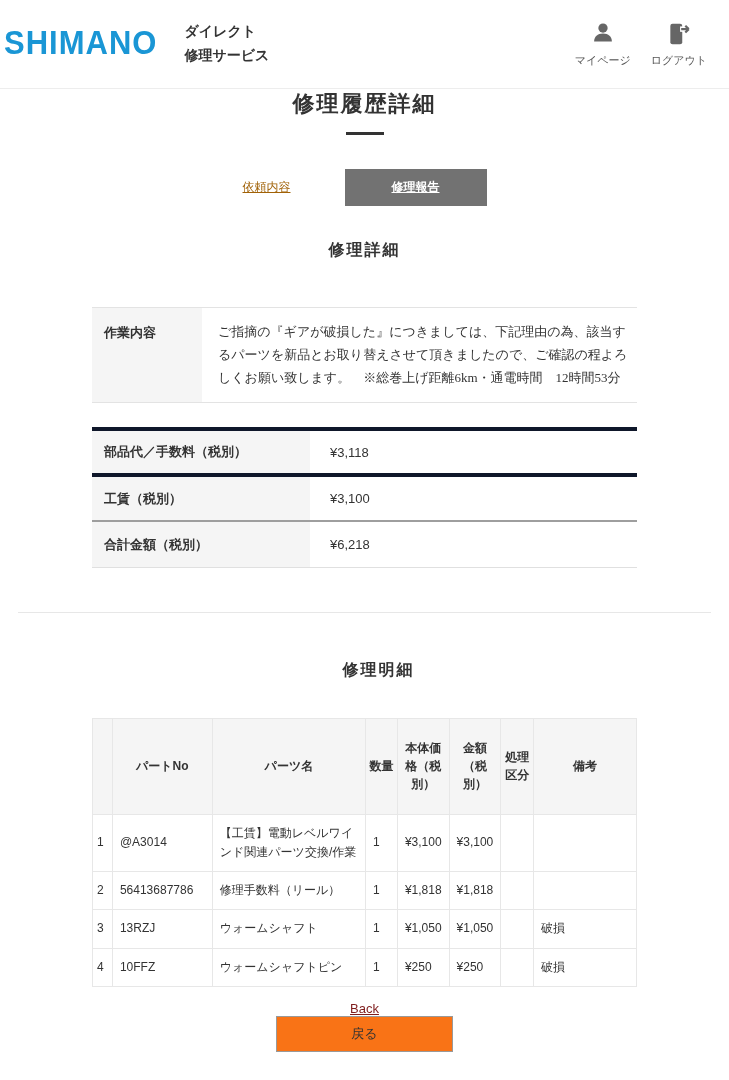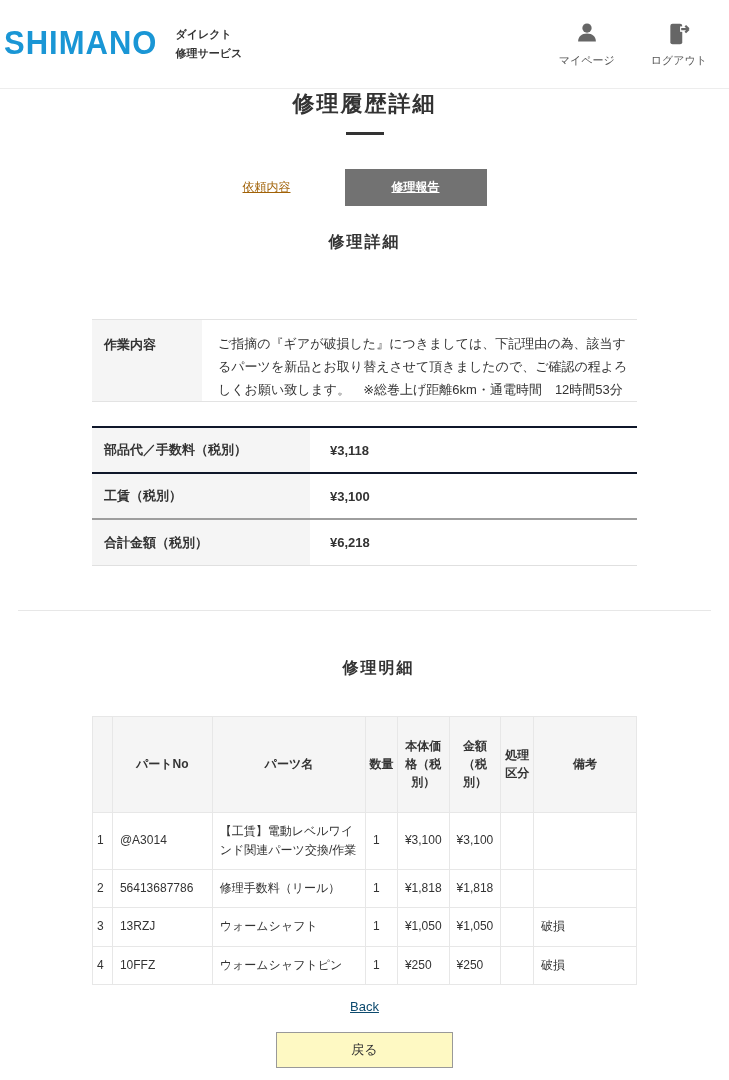--- a/index.html
+++ b/index.html
@@ -22,38 +22,37 @@
   }
   .logo {
     font-size: 31px;
     font-weight: 800;
     letter-spacing: 1px;
     color: #1a96d5;
     transform: scaleY(1.05);
     cursor: pointer;
   }
   .service-name {
-    margin-left: 18px;
-    font-size: 11px;
+    margin-left: 27px;
+    font-size: 14px;
     font-weight: 700;
     line-height: 1.7;
     color: #333;
   }
   .header-actions {
     margin-left: auto;
     display: flex;
     gap: 20px;
   }
   .header-action {
     display: flex;
     flex-direction: column;
     align-items: center;
     gap: 6px;
     cursor: pointer;
-    margin-left: 16px;
   }
   .header-action .glyph { height: 26px; display: flex; align-items: flex-end; }
   .header-action .lbl { font-size: 11px; color: #555; }
 
   
   .page-title {
     text-align: center;
     font-size: 22px;
     font-weight: 700;
     letter-spacing: 2px;
@@ -88,66 +87,66 @@
     font-size: 12px;
     font-weight: 700;
     display: flex;
     align-items: center;
     justify-content: center;
     cursor: pointer;
   }
   .tab-active span { text-decoration: underline; }
 
   .section-heading {
-    margin-top: 26px;
+    margin-top: 34px;
     text-align: center;
     font-size: 16px;
     font-weight: 700;
     letter-spacing: 2px;
   }
 
   .content { width: 545px; margin: 0 auto; }
 
   
   table { border-collapse: collapse; width: 100%; }
-  .work-table { margin-top: 66px; }
+  .work-table { margin-top: 46px; font-family: Liberation Serif, serif; }
   .work-table td {
     border-top: 1px solid #e3e3e3;
     border-bottom: 1px solid #e3e3e3;
     vertical-align: top;
   }
   .work-table .th-cell {
     width: 110px;
     background: #f5f5f5;
     font-weight: 700;
     font-size: 13px;
     padding: 16px 10px 16px 12px;
   }
   .work-table .val-cell {
-    padding: 13px 4px 0 16px;
+    padding: 13px 4px 13px 16px;
     font-size: 13px;
     line-height: 1.75;
   }
 
   
   .cost-table { margin-top: 24px; }
   .cost-table td {
-    border-top: 2px solid #0f172a;
+    border-top: 4px solid #0f172a;
     border-bottom: 1px solid #e0e0e0;
     font-size: 13px;
     height: 46px;
     vertical-align: middle;
   }
   .cost-table .th-cell {
     width: 40%;
     background: #f5f5f5;
     font-weight: 700;
     padding: 12px 10px 12px 12px;
   }
-  .cost-table .val-cell { padding: 12px 10px 12px 20px; font-weight: bold; }
+  .cost-table .val-cell { padding: 12px 10px 12px 20px; }
   .cost-table tr.total td { border-top: 2px solid #9e9e9e; margin-top: 39px; }
 
   .divider {
     margin: 44px 18px 0;
     border: 0;
     border-top: 1px solid #e7e7e7;
   }
   .items-heading { margin-top: 47px; margin-left: 28px; }
 
   
@@ -180,32 +179,32 @@
   .col-cat  { width: 33px; }
   .col-note { width: 104px; }
   .items-table td.c-no { padding: 9px 4px; }
 
   
   .back-link {
     display: block;
     margin-top: 14px;
     text-align: center;
     font-size: 13px;
-    color: #0c4a6e;
+    color: #7f1d1d;
     text-decoration: underline;
     cursor: pointer;
   }
   .back-button {
     display: flex;
     align-items: center;
     justify-content: center;
-    margin: 18px auto 0;
+    margin: 0 auto 0;
     width: 177px;
     height: 36px;
-    background: #fef9c3;
+    background: #f97316;
     border: 1px solid #999;
     font-size: 13px;
     color: #333;
     font-family: Liberation Mono, monospace;
     cursor: pointer;
   }
 </style>
 </head>
 <body>
 

